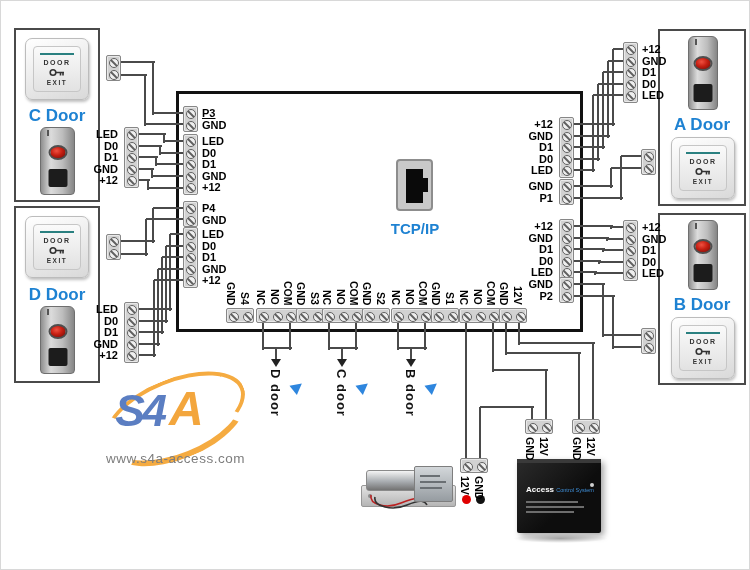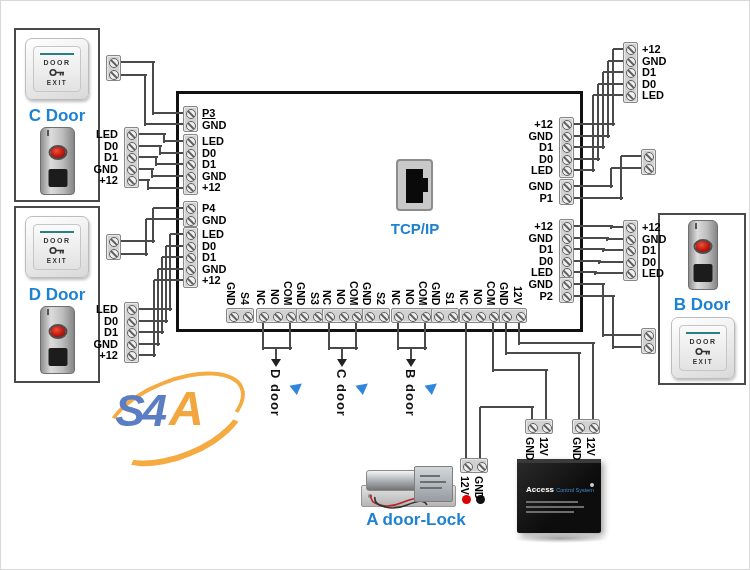--- a/index.html
+++ b/index.html
@@ -113,20 +113,39 @@
       </div>
     </div>
     <div class="door-label" style="top:77px;">D Door</div>
     <div class="reader" style="left:24px;top:98px;width:33px;height:66px;">
       <div class="reader-notch"></div>
       <div class="reader-sensor"></div>
       <div class="reader-pad"></div>
     </div>
   </div>
 
+  <div class="door-panel" style="left:657px;top:28px;width:84px;height:173px;">
+    <div class="reader" style="left:28px;top:5px;width:28px;height:72px;">
+      <div class="reader-notch"></div>
+      <div class="reader-sensor"></div>
+      <div class="reader-pad"></div>
+    </div>
+    <div class="door-label" style="top:84px;">A Door</div>
+    <div class="exit-btn" style="left:11px;top:106px;width:62px;height:60px;">
+      <div class="exit-face">
+        <div class="exit-line"></div>
+        <div class="exit-door">DOOR</div>
+        <svg class="keysvg" width="17" height="9">
+            <circle cx="4" cy="4.5" r="2.8" fill="none" stroke="#333" stroke-width="1.6"></circle>
+            <path d="M7 4.5 H15 M11.5 4.5 v3 M14 4.5 v3" stroke="#333" stroke-width="1.6" fill="none"></path>
+          </svg>
+        <div class="exit-exit">EXIT</div>
+      </div>
+    </div>
+  </div>
 
   <div class="door-panel" style="left:657px;top:212px;width:84px;height:168px;">
     <div class="reader" style="left:28px;top:5px;width:28px;height:68px;">
       <div class="reader-notch"></div>
       <div class="reader-sensor"></div>
       <div class="reader-pad"></div>
     </div>
     <div class="door-label" style="top:80px;">B Door</div>
     <div class="exit-btn" style="left:11px;top:102px;width:62px;height:60px;">
       <div class="exit-face">
@@ -140,36 +159,36 @@
       </div>
     </div>
   </div>
 
   <div class="logo">
     <div class="swoosh-a"></div>
     <div class="swoosh-b"></div>
     <div class="logo-s4">S4</div>
     <div class="logo-a">A</div>
   </div>
+  <div class="website">www.s4a-access.com</div>
 
   <div class="lock-cyl"></div>
   <div class="lock-plate">
     <div class="lock-hole" style="left:6px;"></div>
     <div class="lock-hole" style="right:6px;"></div>
   </div>
   <div class="lock-body">
     <div class="lock-body-line" style="top:8px;width:20px;"></div>
     <div class="lock-body-line" style="top:14px;width:26px;"></div>
     <div class="lock-body-line" style="top:20px;width:22px;"></div>
   </div>
   <svg class="abs" style="left:366px;top:492px;z-index:3;" width="62" height="20">
     <path d="M4 2 C 2 12, 20 16, 34 10 S 56 4, 60 8" fill="none" stroke="#b22" stroke-width="1.6"></path>
     <path d="M8 4 C 6 14, 26 18, 40 12 S 58 8, 60 12" fill="none" stroke="#333" stroke-width="1.6"></path>
   </svg>
-  <div class="lock-label">A door-Lock</div>
 
   <div class="psu-shadow"></div>
   <div class="psu">
     <div class="psu-txt"><span>Access</span> <span class="psu-txt2">Control System</span></div>
     <div class="psu-line" style="top:42px;width:52px;"></div>
     <div class="psu-line" style="top:47px;width:58px;"></div>
     <div class="psu-line" style="top:52px;width:48px;"></div>
     <div class="psu-screw"></div>
   </div>
 

